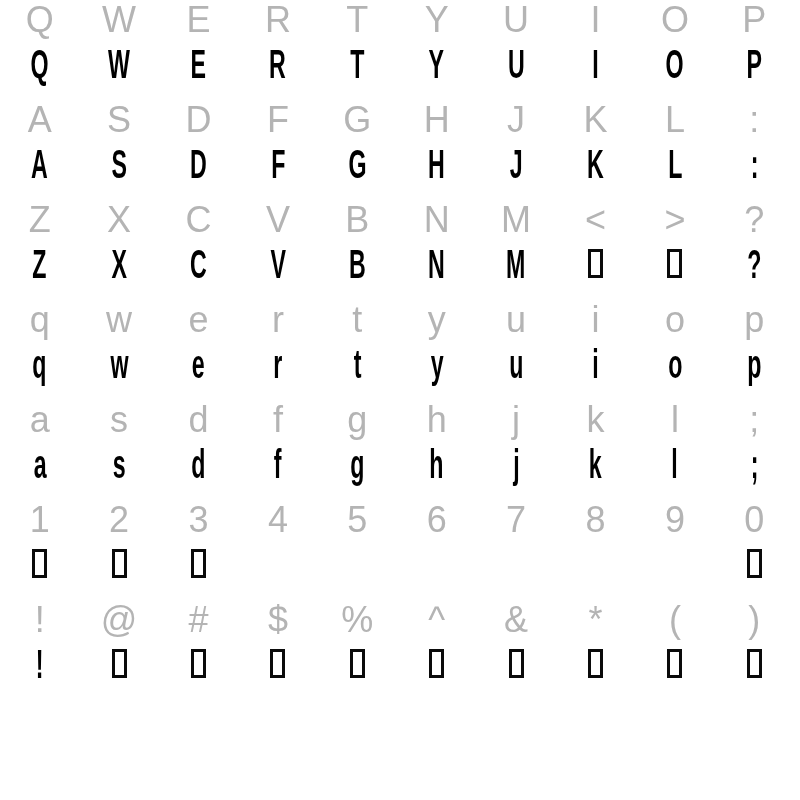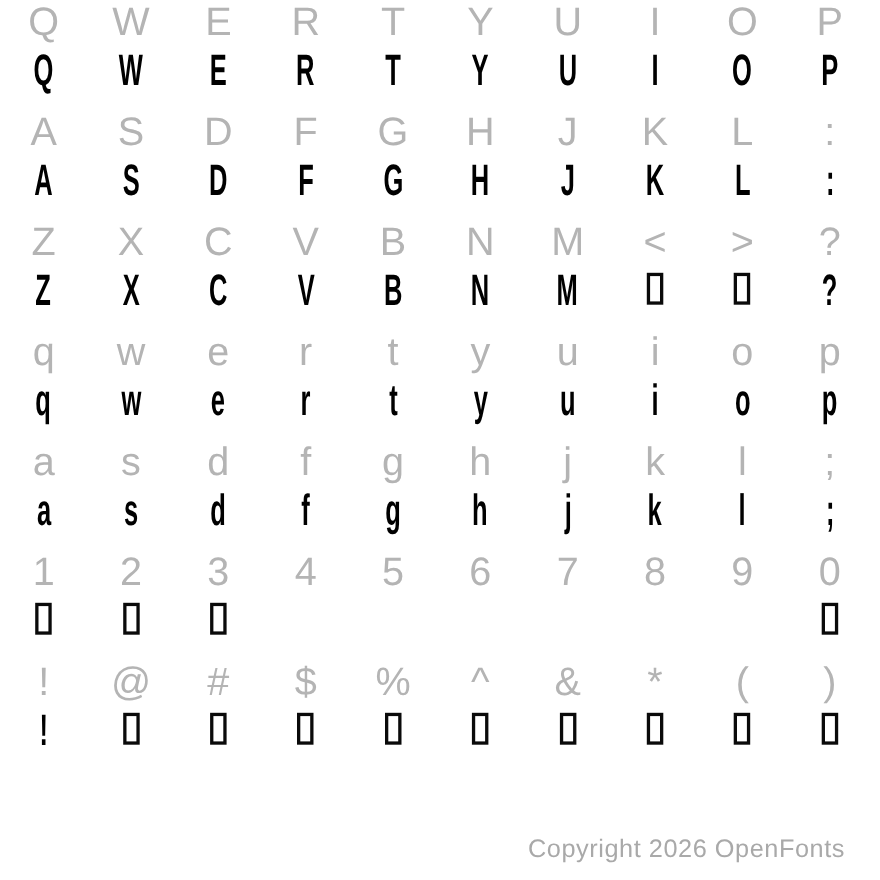--- a/index.html
+++ b/index.html
@@ -258,14 +258,13 @@
           <span class="cell"><span class="tofu"></span></span>
           <span class="cell"><span class="tofu"></span></span>
           <span class="cell"><span class="tofu"></span></span>
           <span class="cell"><span class="tofu"></span></span>
           <span class="cell"><span class="tofu"></span></span>
           <span class="cell"><span class="tofu"></span></span>
           <span class="cell"><span class="tofu"></span></span>
         </div>
       </div>
     </div>
-  <div id="footer" style="color: rgb(169, 169, 169);">Copyright 2026 OpenFonts</div>
 </div>
 
 </body></html>

